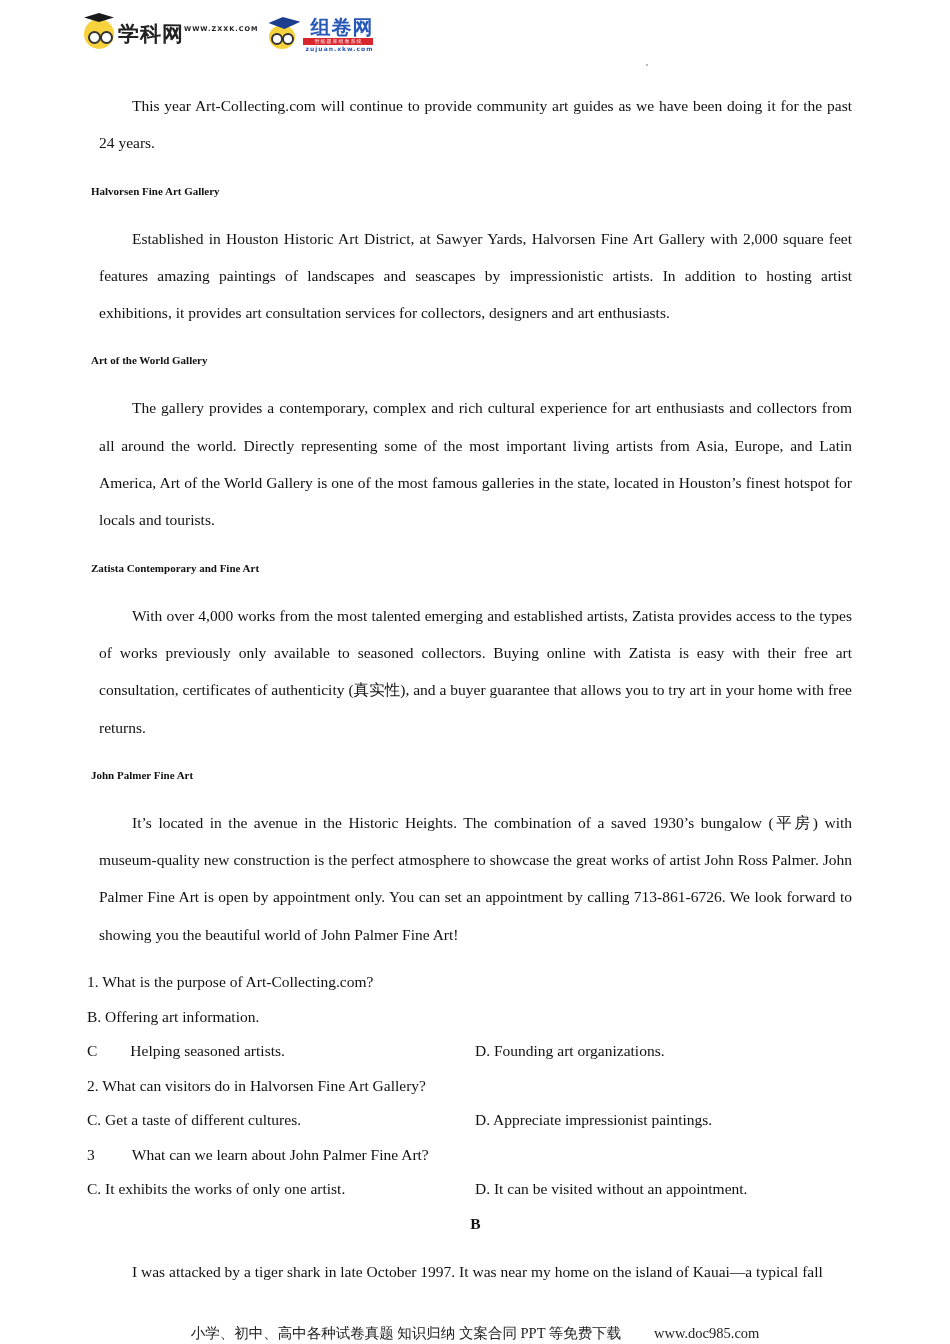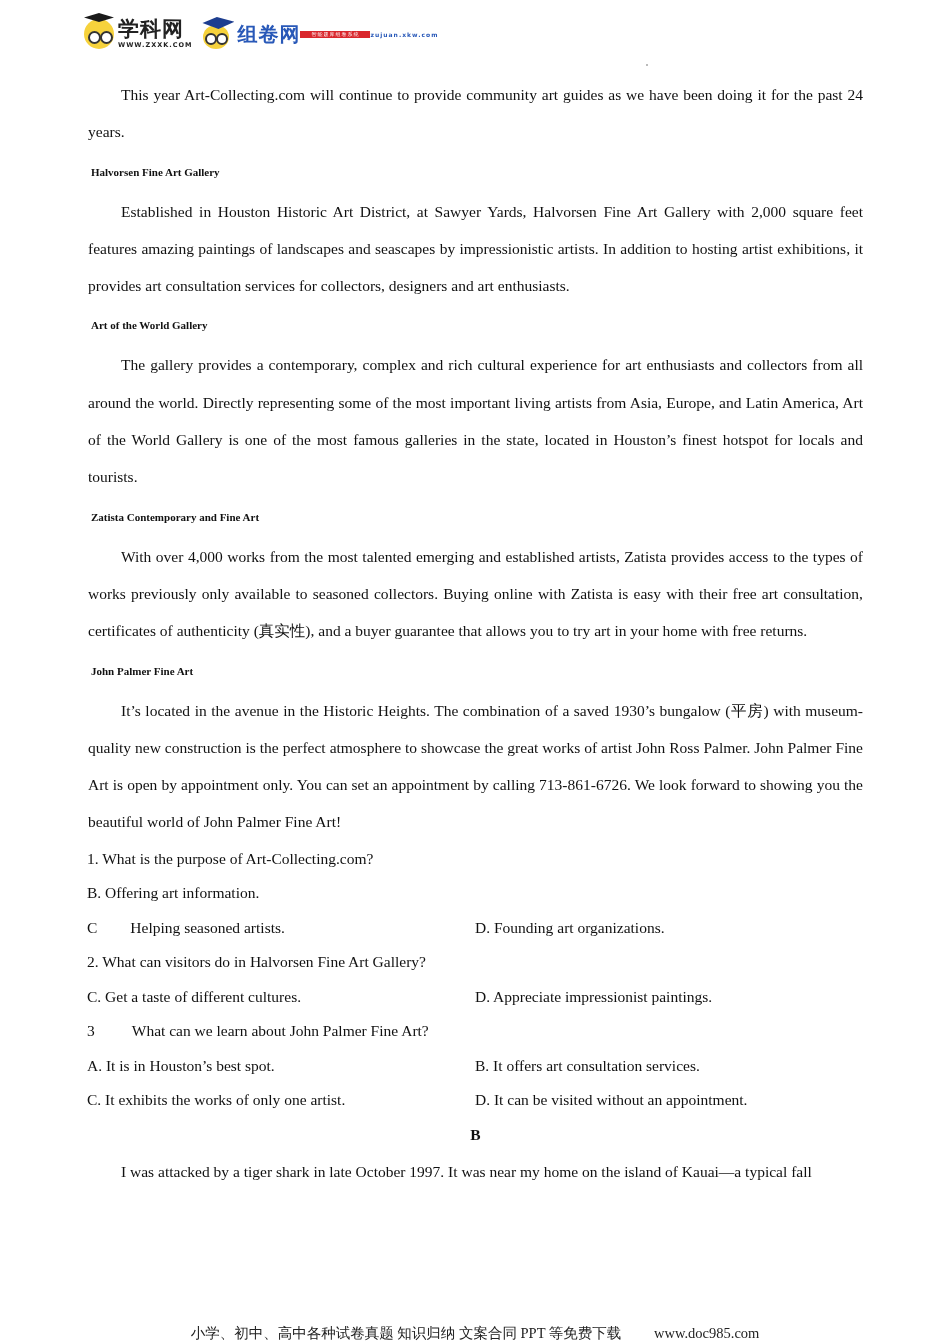--- a/index.html
+++ b/index.html
@@ -5,38 +5,38 @@
     html, body { margin: 0; padding: 0; background: #ffffff; }
     body { width: 950px; height: 1344px; position: relative; overflow: hidden;
       font-family: "Liberation Serif", "DejaVu Serif", serif; color: #111; }
     .header { position: absolute; left: 84px; top: 12px; height: 44px; display: flex; align-items: center; }
     .logo1 { display: flex; align-items: center; }
     .face { width: 30px; height: 30px; border-radius: 50%; background: #f6d23c; position: relative; margin-right: 4px; }
     .face .cap { position: absolute; left: 0px; top: -6px; width: 30px; height: 10px; background: #1a1a1a;
       clip-path: polygon(50% 0, 100% 45%, 50% 90%, 0 45%); }
     .face .eye { position: absolute; top: 12px; width: 9px; height: 9px; border: 2px solid #333; border-radius: 50%; background: #fff; }
     .face .eye.l { left: 4px; } .face .eye.r { left: 16px; }
-    .logo-text { display: flex; flex-direction: column; line-height: 1; }
+    .logo-text { display: flex; flex-direction: row; line-height: 1; text-align: right; }
     .logo-text .cn { font-family: "DejaVu Sans", sans-serif; font-weight: bold; font-size: 21px; color: #222; letter-spacing: 1px; }
     .logo-text .url { font-family: "DejaVu Sans", sans-serif; font-weight: bold; font-size: 6.5px; color: #222; letter-spacing: 1px; margin-top: 2px; }
     .logo2 { display: flex; align-items: center; margin-left: 10px; }
     .kid { width: 32px; height: 34px; position: relative; margin-right: 3px; }
     .kid .head { position: absolute; left: 1px; top: 8px; width: 26px; height: 24px; border-radius: 50%; background: #f6d23c; }
     .kid .hat { position: absolute; left: 0; top: 0; width: 32px; height: 12px; background: #1d3d8f;
       clip-path: polygon(45% 0, 100% 40%, 50% 100%, 0 50%); }
     .kid .eye { position: absolute; top: 16px; width: 8px; height: 8px; border: 2px solid #333; border-radius: 50%; background: #fff; }
     .kid .eye.l { left: 3px; } .kid .eye.r { left: 14px; }
-    .logo2-text { display: flex; flex-direction: row; align-items: center; line-height: 1; }
+    .logo2-text { display: flex; flex-direction: column; align-items: flex-end; line-height: 1; }
     .logo2-text .cn { font-family: "DejaVu Sans", sans-serif; font-weight: bold; font-size: 20px; color: #2858b8; letter-spacing: 1px; }
     .logo2-text .bar { background: #d9262c; color: #fff; font-family: "DejaVu Sans", sans-serif; font-size: 5px; padding: 1px 4px; margin-top: 1px; width: 62px; text-align: center; letter-spacing: 1px; }
     .logo2-text .url { font-family: "DejaVu Sans", sans-serif; font-weight: bold; font-size: 6px; color: #2858b8; margin-top: 1px; letter-spacing: 1px; }
     .dot-mark { position: absolute; left: 646px; top: 64px; width: 2px; height: 2px; background: #bbb; }
 
     .content { position: absolute; left: 87px; top: 75px; width: 777px; font-size: 15.5px; }
-    .para { margin: 1px; line-height: 37.3px; text-align: justify; text-indent: 33px; }
+    .para { margin: 12px; line-height: 37.3px; text-align: justify; text-indent: 33px; }
     .heading { margin: 4px; font-weight: bold; line-height: 34px; font-size: 11px; }
     .question { margin: 0; line-height: 34.5px; }
     .opts { display: flex; line-height: 34.5px; }
     .opt { width: 388px; }
     .gap { display: inline-block; width: 33px; }
     .gap3 { display: inline-block; width: 37px; }
     .section { text-align: center; font-weight: bold; line-height: 34.5px; margin: 0; }
     .footer { position: absolute; left: 0; width: 950px; top: 1324px; text-align: center; font-size: 14.5px; color: #222; }
     .footer .url { margin-left: 29px; }
   </style>
@@ -104,24 +104,20 @@
   </p>
   <div class="opts">
     <span class="opt">C. Get a taste of different cultures.</span>
     <span class="opt">D. Appreciate impressionist paintings.</span>
   </div>
 
   <p class="question">
     <span>3</span><span class="gap3"></span><span>What can we learn about John Palmer Fine Art?</span>
   </p>
   <div class="opts">
-    <span class="opt">A. It is in Houston’s best spot.</span>
-    <span class="opt">B. It offers art consultation services.</span>
-  </div>
-  <div class="opts">
     <span class="opt">C. It exhibits the works of only one artist.</span>
     <span class="opt">D. It can be visited without an appointment.</span>
   </div>
 
   <p class="section">B</p>
   <p class="para" style="text-align:left;">I was attacked by a tiger shark in late October 1997. It was near my home on the island of Kauai—a typical fall</p>
 </div>
 
 <div class="footer">
   <span>小学、初中、高中各种试卷真题  知识归纳  文案合同  PPT 等免费下载</span>

